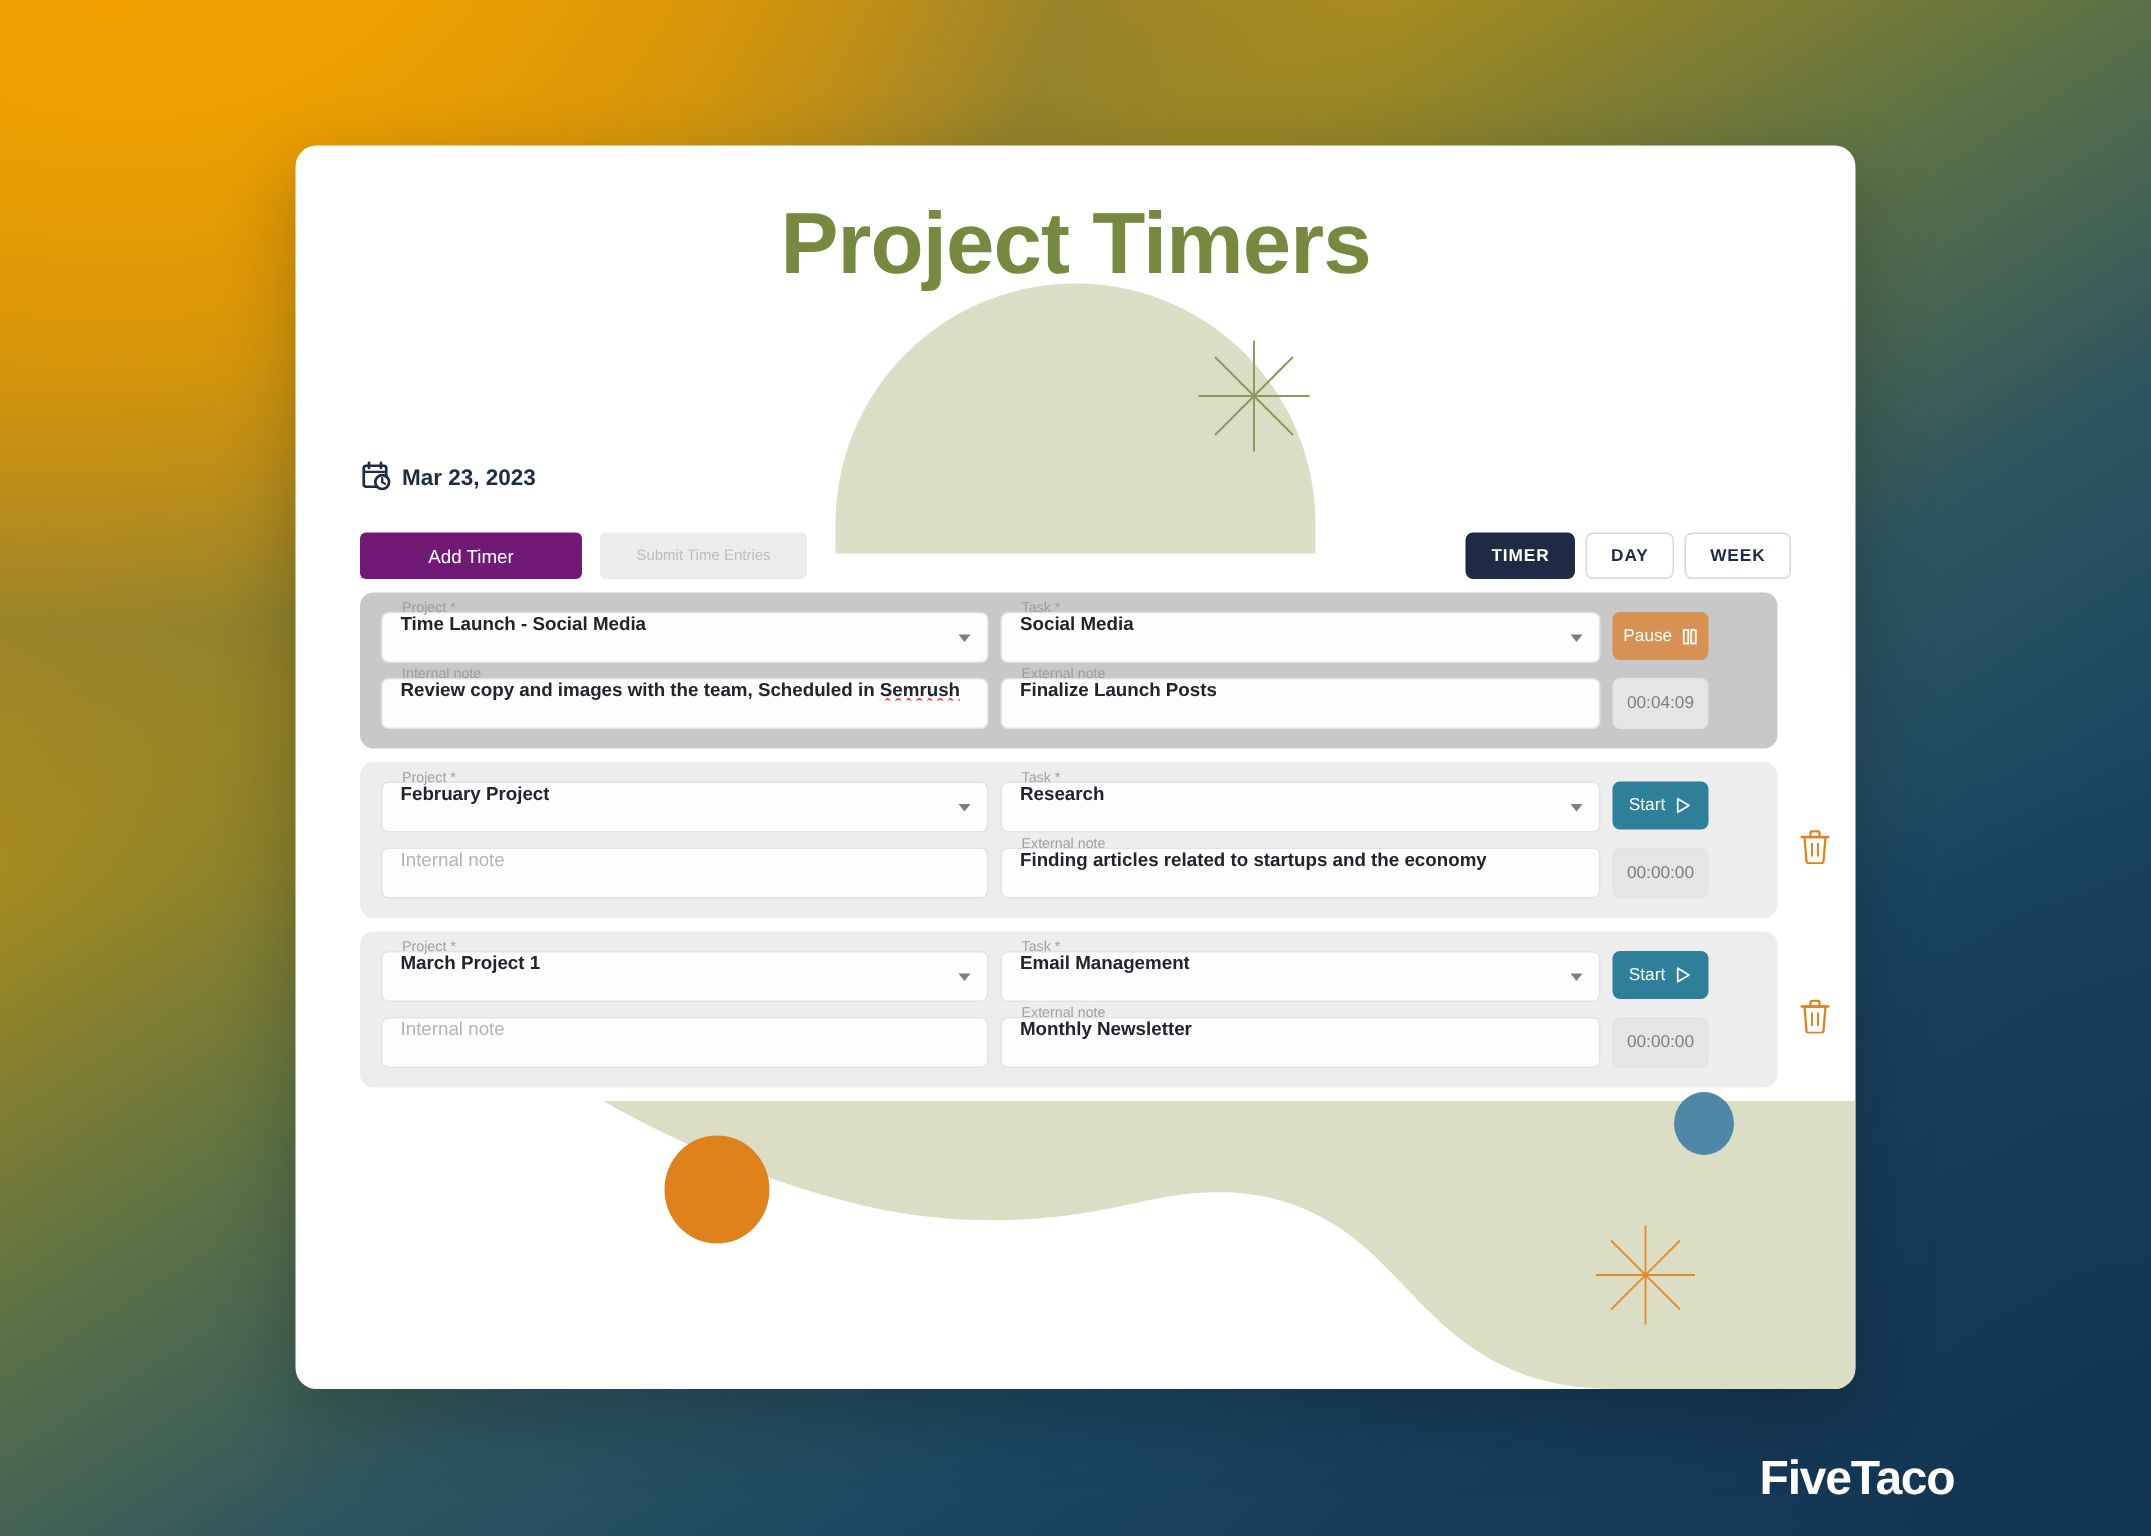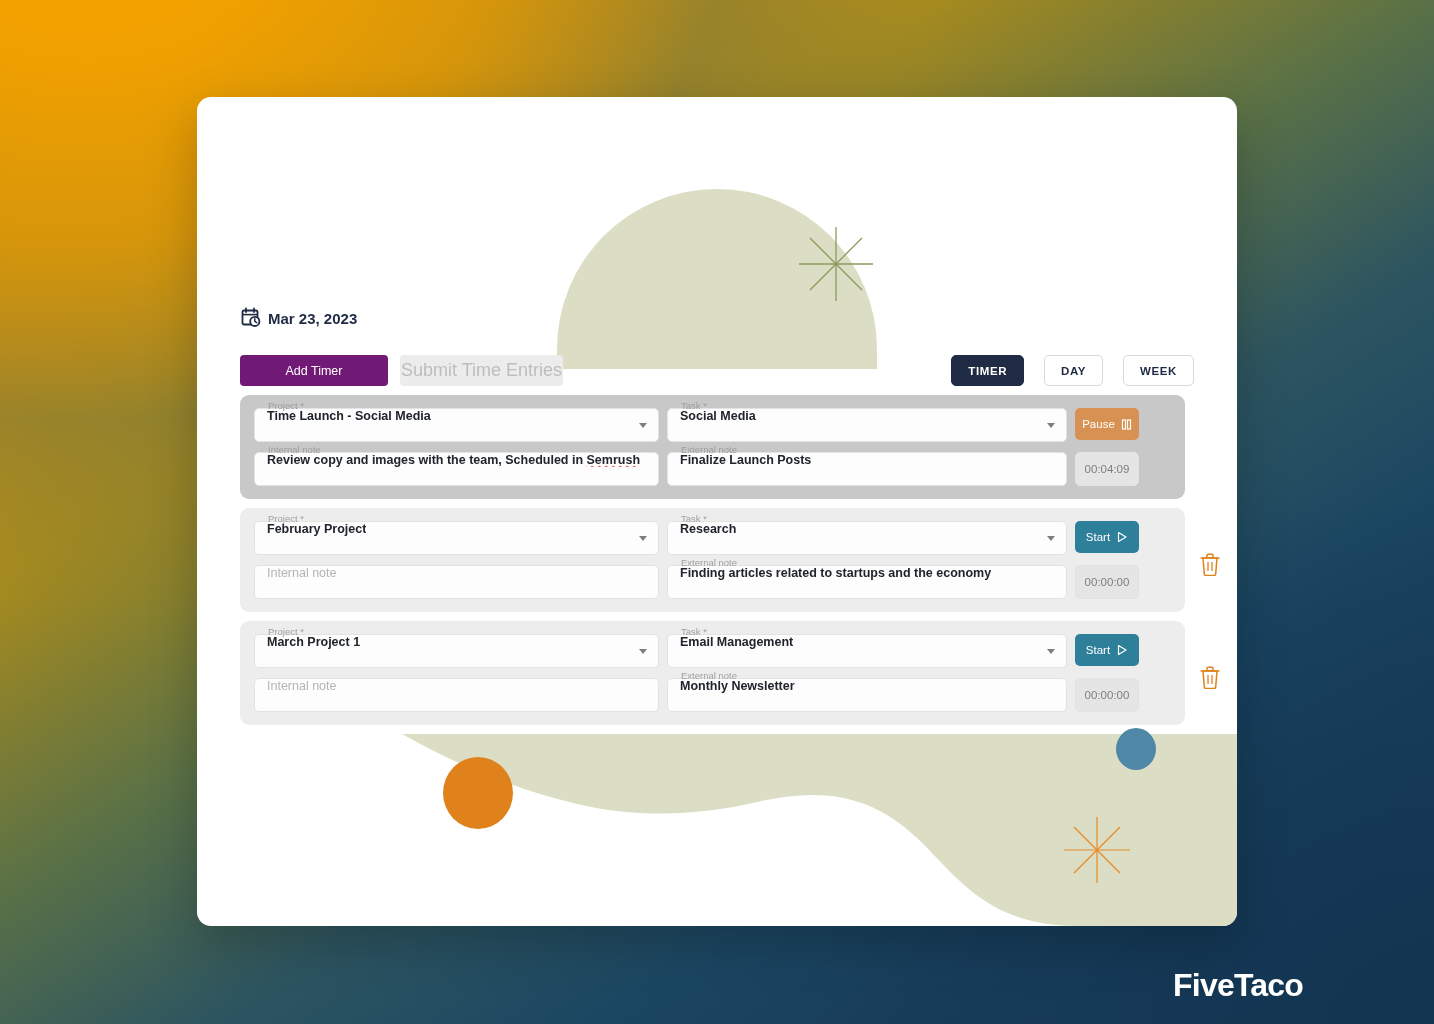--- a/index.html
+++ b/index.html
@@ -114,27 +114,27 @@
     height: 31px;
     background: #701a75;
     color: #ffffff;
     border: none;
     border-radius: 4px;
     font-size: 12.5px;
     font-family: "Liberation Sans", sans-serif;
     cursor: pointer;
   }
   .btn-submit {
-    width: 163px;
+    width: 138px;
     height: 31px;
     background: #ececec;
     color: #bdbdbd;
     border: none;
     border-radius: 4px;
-    font-size: 18px;
+    font-size: 10px;
     font-family: "Liberation Sans", sans-serif;
     cursor: default;
   }
 
   
   .user-select {
     position: absolute;
     right: 0;
     top: 6px;
     width: 242px;
@@ -159,21 +159,21 @@
     border-right: 5px solid transparent;
     border-top: 5px solid #8a8a8a;
   }
 
   
   .view-toggle {
     position: absolute;
     right: 0;
     top: 58px;
     display: flex;
-    gap: 20px;
+    gap: 7px;
   }
   .vt-btn {
     height: 31px;
     padding: 0 16px;
     border-radius: 5px;
     font-size: 11.5px;
     font-weight: bold;
     letter-spacing: 0.6px;
     display: flex;
     align-items: center;
@@ -372,20 +372,21 @@
   <div class="hero">
     <div class="hero-dome"></div>
     <svg class="hero-sparkle" viewBox="0 0 78 78">
       <g stroke="#8a9a5b" stroke-width="1.3" fill="none">
         <line x1="39" y1="2" x2="39" y2="76"></line>
         <line x1="2" y1="39" x2="76" y2="39"></line>
         <line x1="13" y1="13" x2="65" y2="65"></line>
         <line x1="65" y1="13" x2="13" y2="65"></line>
       </g>
     </svg>
+    <div class="page-title">Project Timers</div>
   </div>
 
   <div class="content">
 
     <div class="topbar">
 
       <div class="date-row">
         <svg width="24" height="24" viewBox="0 0 24 24">
           <rect x="2.5" y="4.5" width="15" height="14" rx="1.6" fill="none" stroke="#1f2a44" stroke-width="1.8"></rect>
           <line x1="6" y1="2.5" x2="6" y2="6" stroke="#1f2a44" stroke-width="1.8" stroke-linecap="round"></line>

